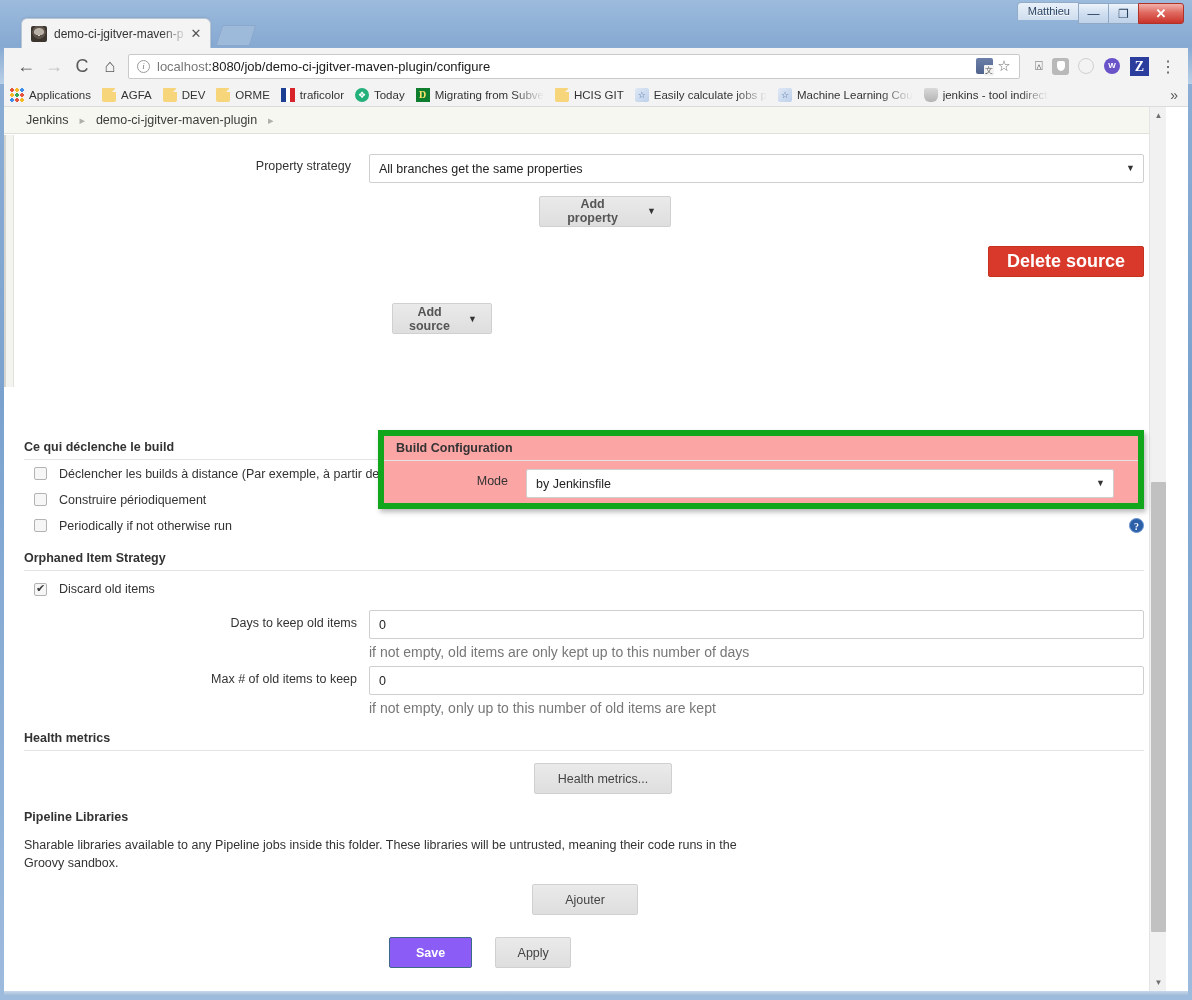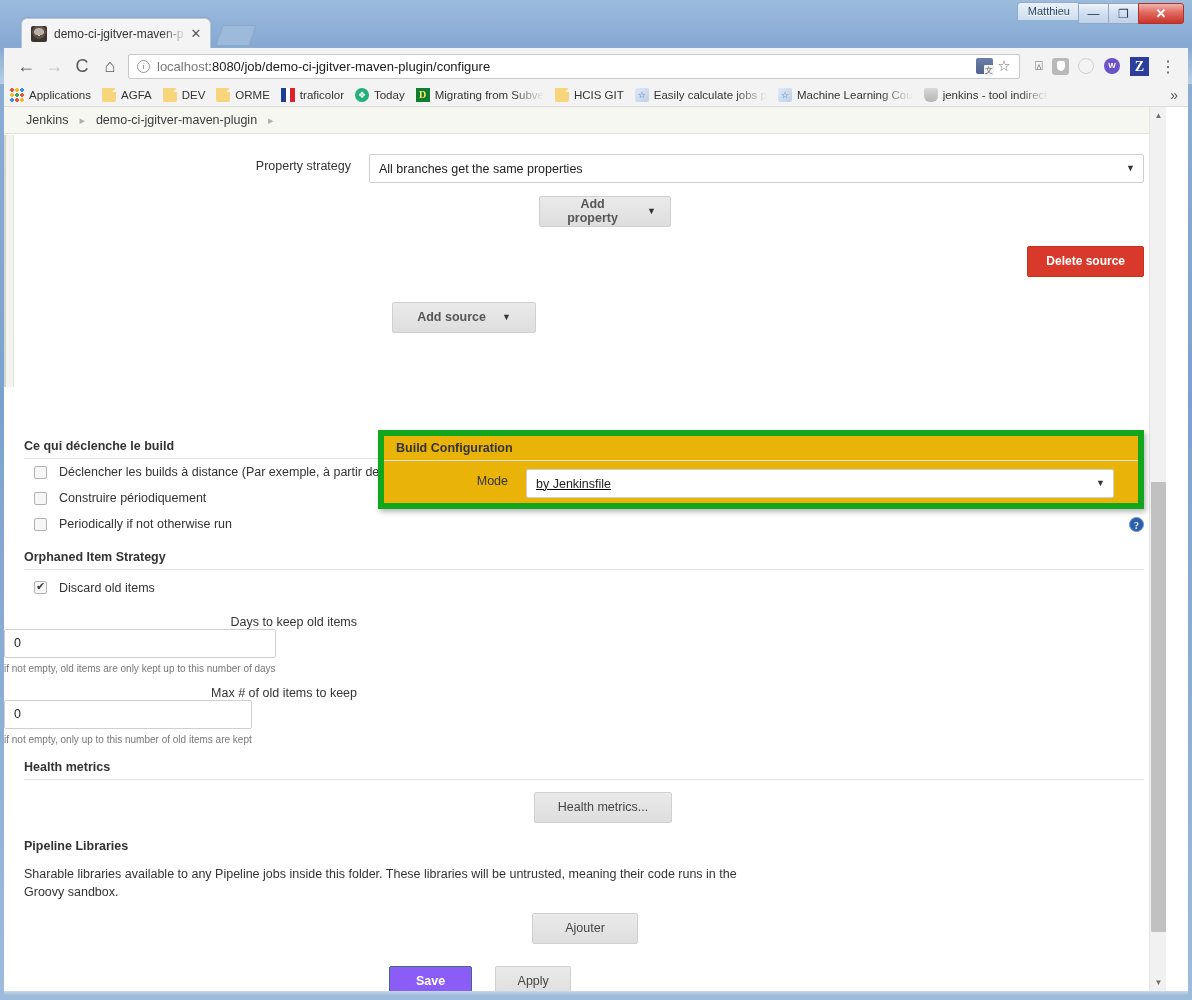--- a/index.html
+++ b/index.html
@@ -202,21 +202,21 @@
     display:inline-flex; align-items:center; justify-content:center; gap:16px;
     background:linear-gradient(180deg,#eaeaea 0%,#dedede 100%);
     border:1px solid #d0d0d0; color:#555; font-size:12.5px; font-weight:bold;
     padding:8px 14px; height:31px; border-radius:2px;
     font-family:"Liberation Sans", sans-serif; cursor:pointer;
   }
   .btn .caret { font-size:9px; color:#333; }
   .btn.plain { font-weight:normal; color:#444; }
   .btn-danger {
     background:#d9392b; border:1px solid #c5331f; color:#fff; font-weight:bold;
-    padding:0 18px; height:31px; border-radius:2px; font-size:12px;
+    padding:0 18px; height:31px; border-radius:2px; font-size:18px;
   }
   .btn-primary {
     background:#8b5cf6; border:1px solid #3d6a84; color:#fff; font-weight:bold;
     padding:0 26px; height:31px; border-radius:2px; font-size:12.5px;
   }
 
   .section-title {
     font-size:12.5px; font-weight:bold; color:#333;
     padding:0 0 5px 0; border-bottom:1px solid #e3e3e3;
     margin:0 22px 0 20px;
@@ -235,39 +235,39 @@
     content:"\2714"; position:absolute; left:1px; top:-2px; font-size:11px; color:#3a3a3a;
   }
   .cblabel { margin-left:12px; font-size:12.5px; color:#333; }
   .help-ico {
     margin-left:auto; width:15px; height:15px; border-radius:50%;
     background:#2b5fa8; color:#fff; font-size:10px; font-weight:bold;
     line-height:15px; text-align:center; flex:none;
     border:1.5px solid #6b95d1; font-family:"Liberation Serif", serif;
   }
 
-  .field-row { display:flex; align-items:flex-start; margin-top:9px;flex-direction:column; }
+  .field-row { display:flex; align-items:flex-start; margin-top:9px; }
   .field-lbl { width:365px; text-align:right; padding-right:12px; font-size:12.5px; color:#333; padding-top:6px; }
   .field-ctl { flex:1; padding-right:22px; }
   input.jtext {
     width:100%; height:29px; border:1px solid #cfcfcf; background:#fff;
     font-family:"Liberation Sans", sans-serif; font-size:12.5px; color:#222;
     padding:0 9px; border-radius:2px;
   }
-  .hint { font-size:10px; color:#777; margin-top:5px; }
+  .hint { font-size:14px; color:#777; margin-top:5px; }
 
   .desc-text {
     margin:8px 22px 0 20px; font-size:12.5px; color:#333; line-height:1.45;
     max-width:752px;
   }
 
   
   #build-highlight {
     position:absolute; left:374px; top:323px; width:766px; height:79px;
-    border:6px solid #11a61b; background:#eab308; z-index:5;
+    border:6px solid #11a61b; background:#fca5a5; z-index:5;
     box-shadow:2px 3px 5px rgba(0,0,0,.28);
   }
 
   
   #scrollbar {
     position:absolute; right:0; top:0; width:17px; height:884px;
     background:#f1f1f1; border-left:1px solid #e4e4e4;
   }
   .sb-arrow { width:17px; height:17px; color:#6f6f6f; font-size:8px; text-align:center; line-height:17px; }
   #sb-thumb {
@@ -408,21 +408,21 @@
             <span>Add property</span>
             <span class="caret">▼</span>
           </button>
         </div>
 
         <div style="text-align:right; padding-right:22px; margin-top:19px;">
           <button class="btn-danger">Delete source</button>
         </div>
 
         <div style="margin-left:388px; margin-top:25px;">
-          <button class="btn" style="width:144px;">
+          <button class="btn" style="width:100px;justify-content:space-between;">
             <span>Add source</span>
             <span class="caret">▼</span>
           </button>
         </div>
 
         <div style="height:97px;"></div>
 
         <div class="section-title" style="margin-top:9px;">Ce qui déclenche le build</div>
 
         <div class="cbrow">
@@ -480,21 +480,21 @@
           <button class="btn-primary">Save</button>
           <button class="btn plain" style="width:76px;justify-content:center;font-weight:normal;">Apply</button>
         </div>
 
       </div>
 
       <div id="build-highlight">
         <div style="padding:5px 0 0 12px; font-size:12.5px; font-weight:bold; color:#333; border-bottom:1px solid #e3e3e3; padding-bottom:5px;">Build Configuration</div>
         <div class="row" style="margin-top:8px;">
           <div style="width:142px; text-align:right; padding-right:18px; font-size:12.5px; color:#333; padding-top:5px;">Mode</div>
-          <div style="flex:1; padding-right:24px;text-decoration:underline;">
+          <div style="flex:1; padding-right:24px;">
             <div class="selwrap">
               <div class="jselect" style="display:flex;align-items:center;">by Jenkinsfile</div>
             </div>
           </div>
         </div>
       </div>
 
       <div id="scrollbar">
         <div class="sb-arrow">▲</div>
         <div id="sb-thumb"></div>

